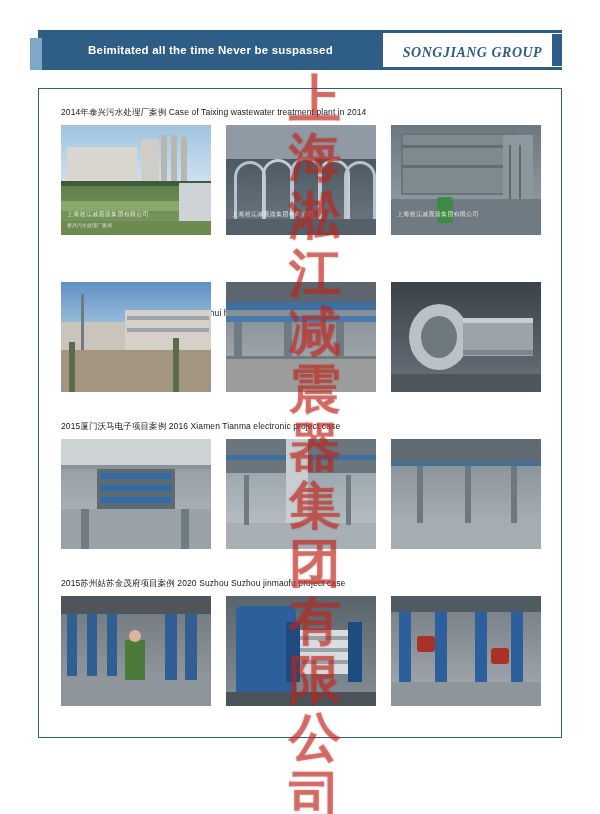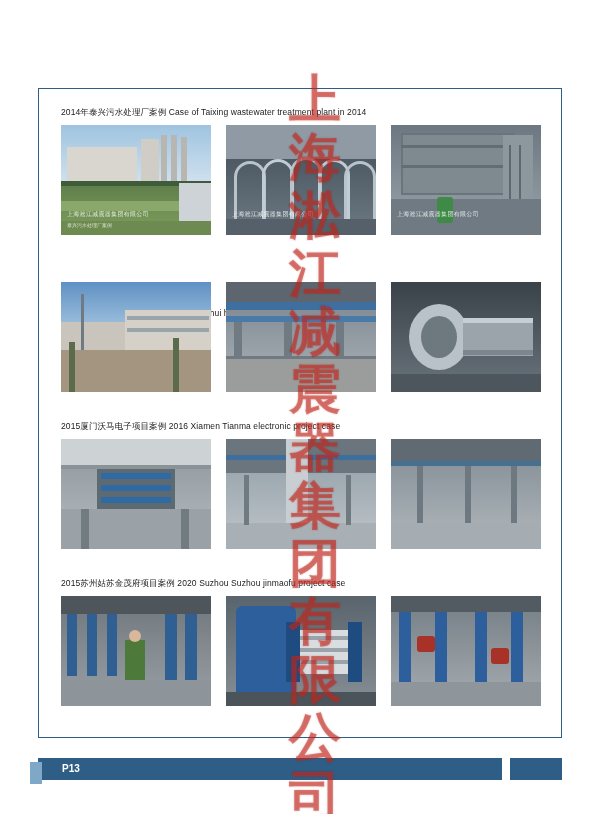--- a/index.html
+++ b/index.html
@@ -243,20 +243,29 @@
     font-family: "DejaVu Sans", sans-serif;
     font-weight: bold;
     text-shadow: 0 0 2px rgba(150,20,15,0.3);
   }
 </style>
 </head>
 <body>
 
 <div class="page">
 
+  <div class="header">
+    <div class="header-left-bar">
+      <div class="header-slogan">Beimitated all the time Never be suspassed</div>
+    </div>
+    <div class="header-right-bar">
+      <div class="brand">SONGJIANG GROUP</div>
+    </div>
+    <div class="header-right-tick"></div>
+  </div>
 
   <div class="frame">
 
     <div class="section" style="top:18px;">
       <div class="section-title" style="top:0px;">2014年泰兴污水处理厂案例 Case of Taixing wastewater treatment plant in 2014</div>
       <div class="photo-row" style="top:18px;">
 
         <div class="photo p1">
           <div class="sky" style="background:linear-gradient(#9fc4e0,#cfe0ee);"></div>
           <div class="ground" style="background:linear-gradient(#5e7d4a,#7fa05e);"></div>
@@ -440,23 +449,14 @@
       <span class="wm-char">器</span>
       <span class="wm-char">集</span>
       <span class="wm-char">团</span>
       <span class="wm-char">有</span>
       <span class="wm-char">限</span>
       <span class="wm-char">公</span>
       <span class="wm-char">司</span>
     </div>
   </div>
 
-  <div class="footer">
-    <div class="footer-bar">
-      <div class="footer-left-tab"></div>
-      <div class="page-num">P13</div>
-      <div class="footer-notch">
-        <div class="footer-notch-inner"></div>
-      </div>
-    </div>
-  </div>
 
 </div>
 
 </body></html>

